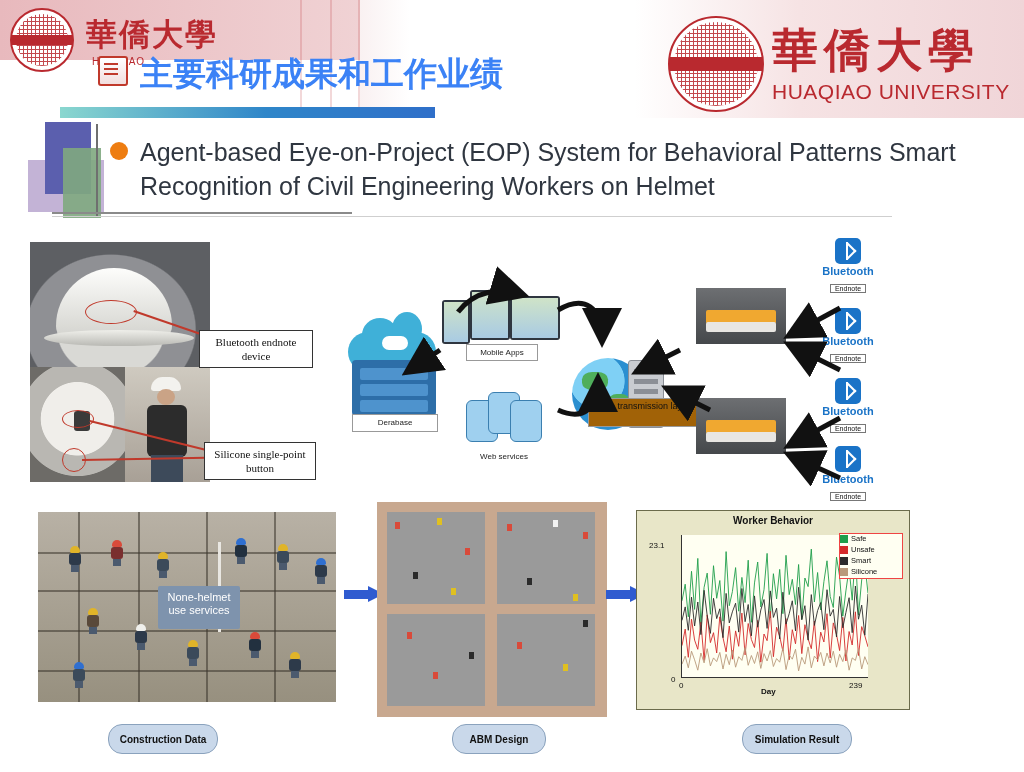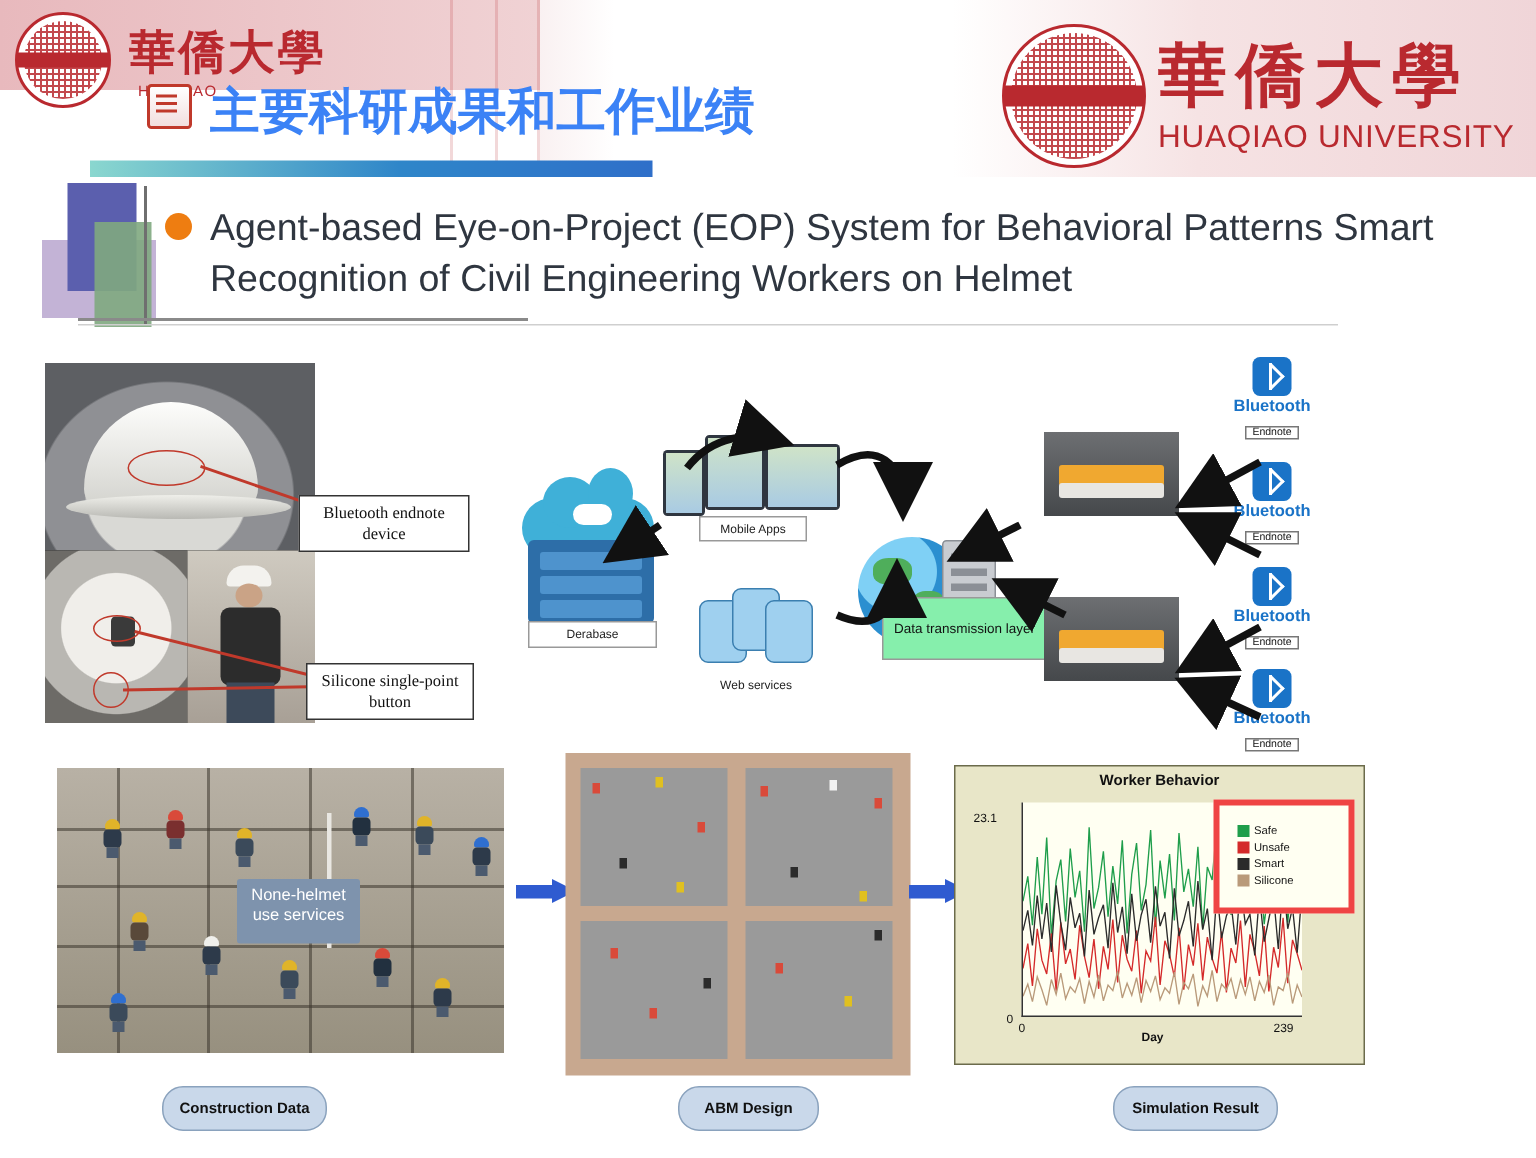--- a/index.html
+++ b/index.html
@@ -166,21 +166,21 @@
   .globe{
     position:absolute;left:572px;top:358px;width:72px;height:72px;border-radius:50%;
     background:radial-gradient(circle at 35% 32%,#7fd0f5 0 40%,#2b8fd0 41% 100%);
     overflow:hidden;
   }
   .globe .land{position:absolute;background:#4fae5b;border-radius:40%;}
   .server-tower{
     position:absolute;left:628px;top:360px;width:34px;height:66px;background:#c9ccd1;border:1px solid #8b8f96;border-radius:3px;
   }
   .server-tower i{position:absolute;left:5px;width:24px;height:5px;background:#8b8f96;display:block;}
-  .dtl-label{position:absolute;left:588px;top:398px;width:108px;height:26px;border:1px solid #999;background:#86efac;font-size:9px;text-align:center;line-height:12px;color:#111;padding-top:14px;}
+  .dtl-label{position:absolute;left:588px;top:398px;width:108px;height:26px;border:1px solid #999;background:#a16207;font-size:9px;text-align:center;line-height:12px;color:#111;padding-top:1px;}
 
   
   .dev-photo{position:absolute;width:90px;height:56px;background:linear-gradient(#6d6f72,#45484b);}
   .dev-photo .strip{position:absolute;left:10px;top:22px;width:70px;height:14px;background:#f0a830;border-radius:2px;}
   .dev-photo .strip2{position:absolute;left:10px;top:34px;width:70px;height:10px;background:#e8e6e2;border-radius:2px;}
   .dev1{left:696px;top:288px;}
   .dev2{left:696px;top:398px;}
 
   .bt-badge{position:absolute;width:72px;text-align:center;}
   .bt-icon{width:26px;height:26px;margin:0 auto;background:#1a73c7;border-radius:5px;position:relative;}
@@ -214,21 +214,21 @@
   .abm-grid{position:absolute;left:377px;top:502px;width:230px;height:215px;background:#c8a88f;}
   .abm-cell{position:absolute;background:#9a9a9a;}
   .agent{position:absolute;width:5px;height:7px;}
 
   .chart-box{
     position:absolute;left:636px;top:510px;width:272px;height:198px;
     background:#e8e6c8;border:1px solid #6b6b4b;
   }
   .chart-title{position:absolute;left:0;top:4px;width:100%;text-align:center;font-size:10px;font-weight:bold;color:#111;}
   .plot{position:absolute;left:44px;top:24px;width:186px;height:142px;background:#fffff2;border-left:1px solid #333;border-bottom:1px solid #333;overflow:hidden;}
-  .legend{position:absolute;right:6px;top:22px;width:62px;background:#fffff2;border:4px solid #ef4444;padding:12px;}
+  .legend{position:absolute;right:6px;top:22px;width:62px;background:#fffff2;border:1px solid #ef4444;padding:0;}
   .legend div{display:flex;align-items:center;font-size:7.5px;color:#111;margin-bottom:2px;}
   .legend i{width:8px;height:8px;margin-right:3px;display:inline-block;}
   .ax-lab{position:absolute;font-size:8px;color:#111;}
 
   .caption{
     position:absolute;height:28px;border:1px solid #8aa2bd;border-radius:14px;
     background:#c9d8ea;color:#111;font-size:10px;font-weight:bold;
     display:flex;align-items:center;justify-content:center;
   }
   .cap1{left:108px;top:724px;width:108px;}

